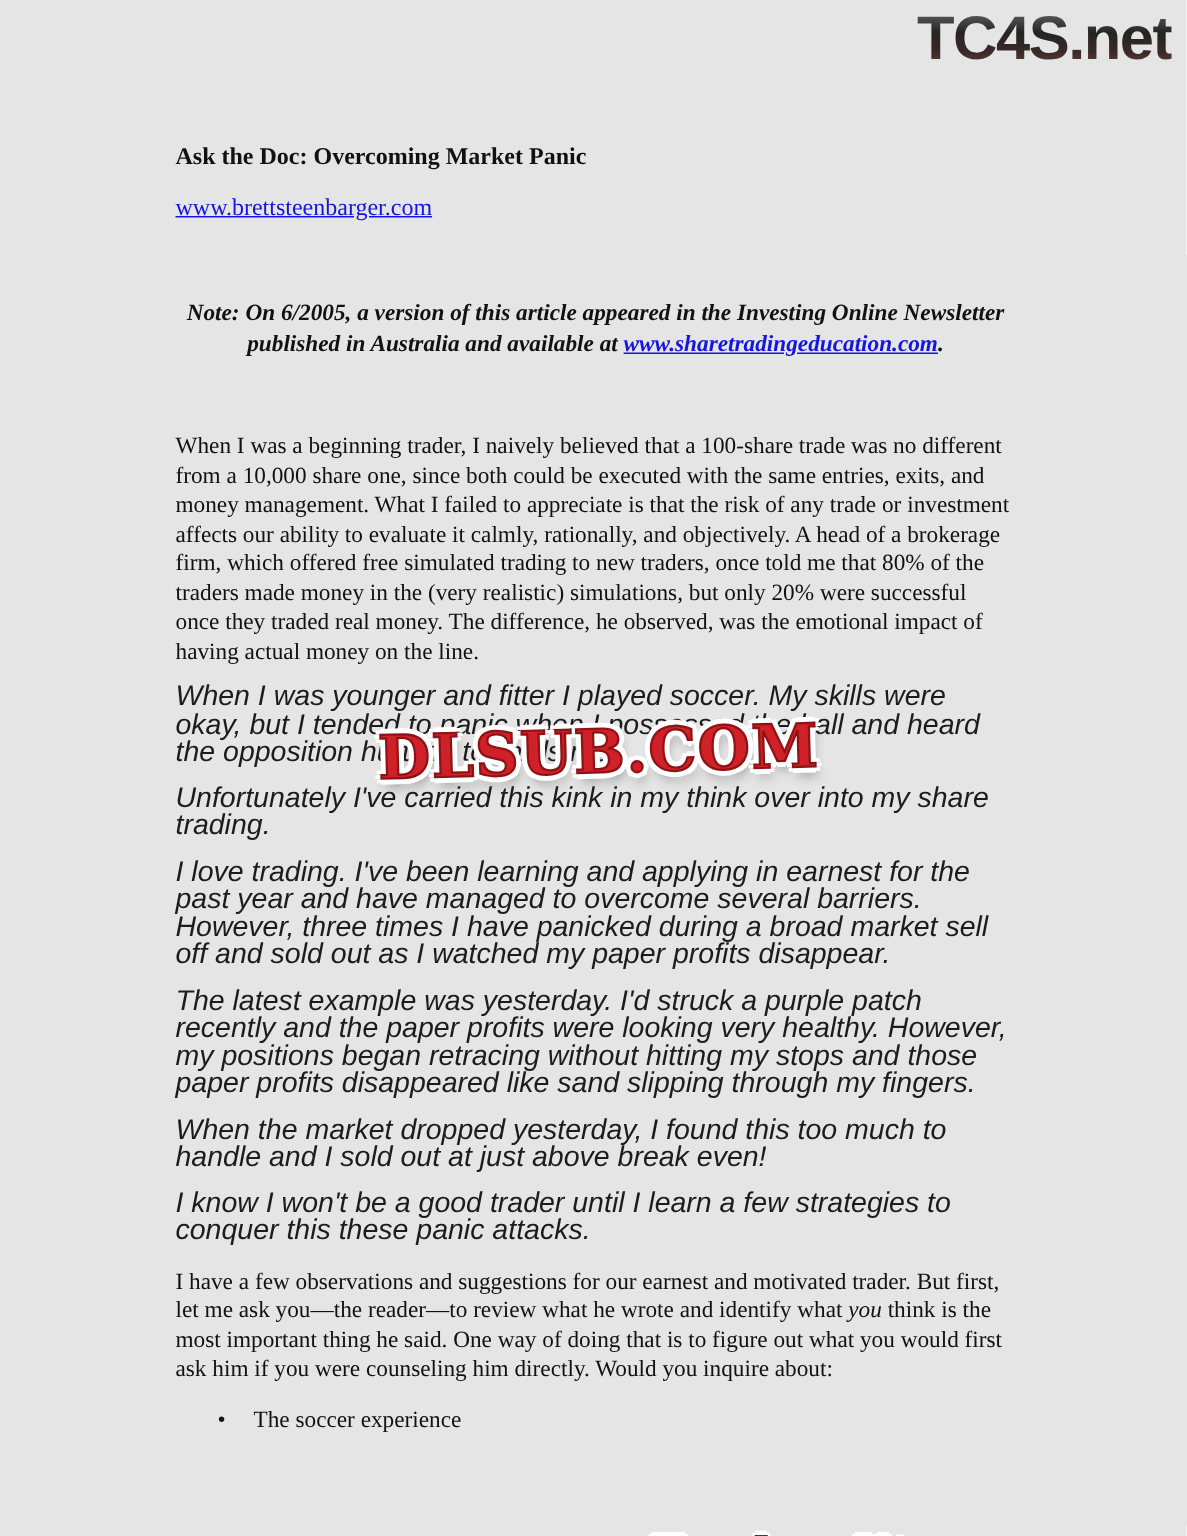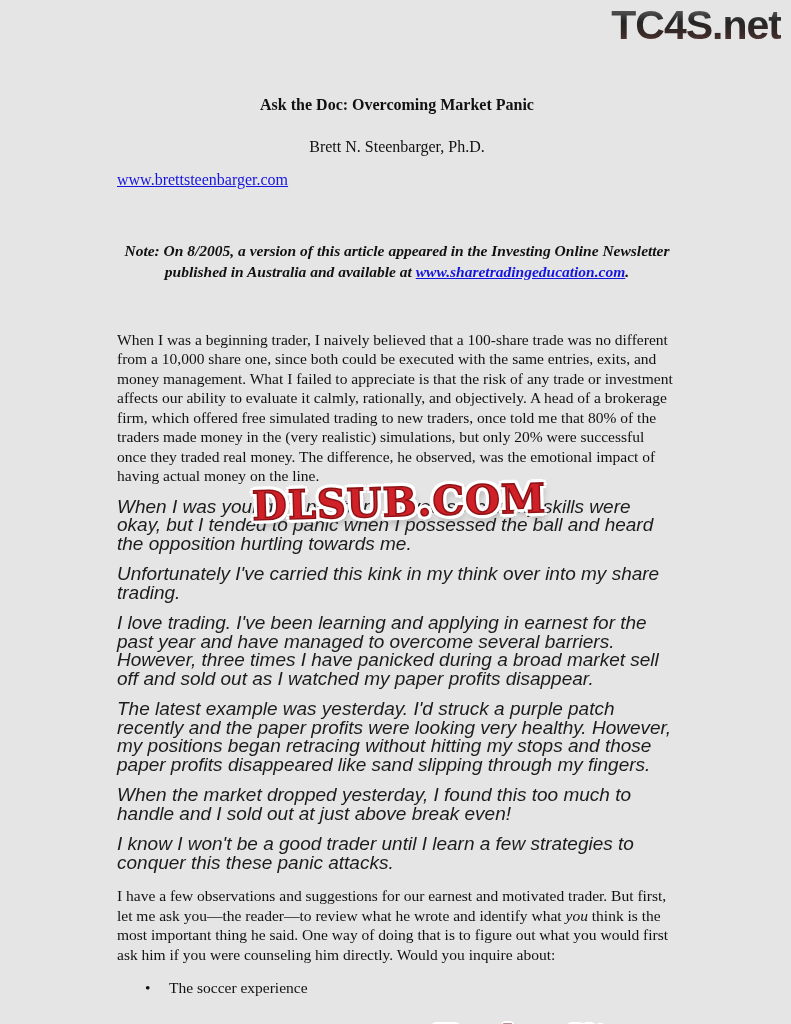--- a/index.html
+++ b/index.html
@@ -32,21 +32,21 @@
     letter-spacing:-1px;
     background:linear-gradient(180deg,var(--logo-top) 0%,var(--logo-mid) 42%,#3a2a28 70%,var(--logo-bottom) 100%);
     -webkit-background-clip:text;background-clip:text;
     color:transparent;
   }
   
   .content{
     position:absolute;left:117px;top:95px;width:560px;
     font-size:15.5px;line-height:19.5px;
   }
-  .doc-title{font-weight:bold;text-align:center;font-size:16px;}
+  .doc-title{font-weight:bold;font-size:16px;}
   .doc-author{text-align:center;margin-top:22px;font-size:16px;}
   .doc-url{text-align:left;margin-top:14px;font-size:16px;}
   .doc-url a, .inline-link{
     color:var(--link-blue);
     text-decoration:underline;
     cursor:pointer;
   }
   .note{
     margin-top:50px;
     text-align:center;
@@ -106,28 +106,27 @@
 <body>
 
 <div class="page">
 
   <div class="tc4s-logo">TC4S.net</div>
 
   <div class="content">
 
     <div class="doc-title">Ask the Doc: Overcoming Market Panic</div>
 
-    <div class="doc-author">Brett N. Steenbarger, Ph.D.</div>
 
     <div class="doc-url">
       <a>www.brettsteenbarger.com</a>
     </div>
 
     <div class="note">
-      <span>Note:  On 8/2005, a version of this article appeared in the Investing Online Newsletter published in Australia and available at </span><span class="inline-link">www.sharetradingeducation.com</span><span>.</span>
+      <span>Note:  On 6/2005, a version of this article appeared in the Investing Online Newsletter published in Australia and available at </span><span class="inline-link">www.sharetradingeducation.com</span><span>.</span>
     </div>
 
     <p class="para first">When I was a beginning trader, I naively believed that a 100-share trade was no different from a 10,000 share one, since both could be executed with the same entries, exits, and money management.  What I failed to appreciate is that the risk of any trade or investment affects our ability to evaluate it calmly, rationally, and objectively.  A head of a brokerage firm, which offered free simulated trading to new traders, once told me that 80% of the traders made money in the (very realistic) simulations, but only 20% were successful once they traded real money.  The difference, he observed, was the emotional impact of having actual money on the line.</p>
 
 
     <p class="quote">When I was younger and fitter I played soccer. My skills were okay, but I tended to panic when I possessed the ball and heard the opposition hurtling towards me.</p>
     <p class="quote">Unfortunately I've carried this kink in my think over into my share trading.</p>
     <p class="quote">I love trading. I've been learning and applying in earnest for the past year and have managed to overcome several barriers. However, three times I have panicked during a broad market sell off and sold out as I watched my paper profits disappear.</p>
     <p class="quote">The latest example was yesterday. I'd struck a purple patch recently and the paper profits were looking very healthy. However, my positions began retracing without hitting my stops and those paper profits disappeared like sand slipping through my fingers.</p>
     <p class="quote">When the market dropped yesterday, I found this too much to handle and I sold out at just above break even!</p>

